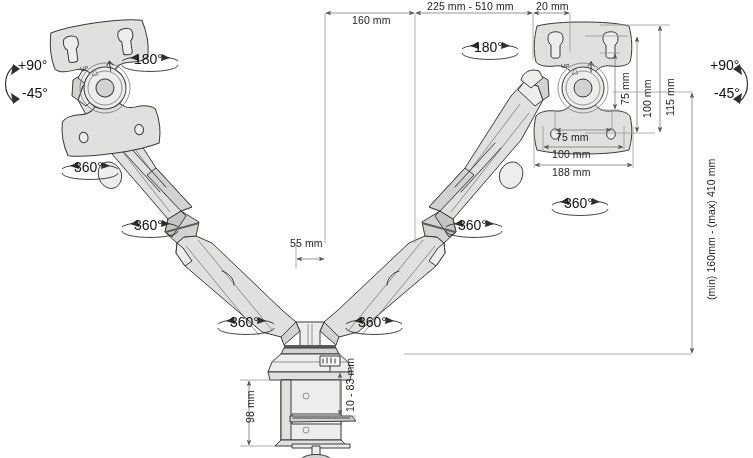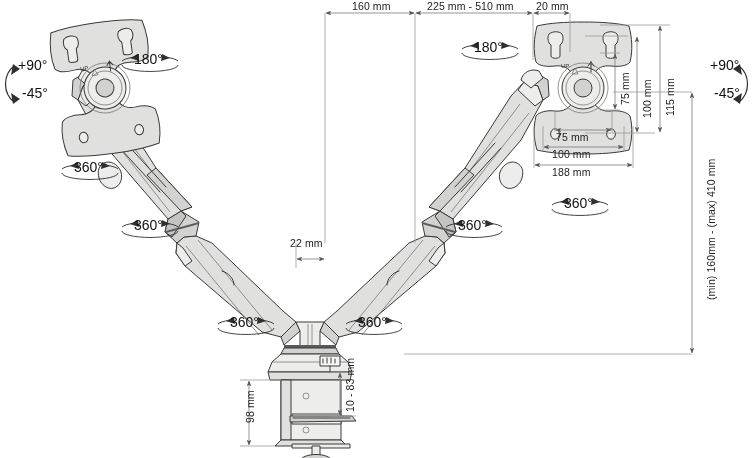--- a/index.html
+++ b/index.html
@@ -288,33 +288,33 @@
       <path class="hd" d="M13,104 L11,93 L20,99 Z"></path>
     </g>
 
     <g>
       <path class="arc" d="M739,66 A20,22 0 0 1 739,102"></path>
       <path class="hd" d="M740,64 L742,75 L733,69 Z"></path>
       <path class="hd" d="M740,104 L742,93 L733,99 Z"></path>
     </g>
   </svg>
 
-  <div class="dimtxt" style="left:352px;top:0px;">160 mm</div>
+  <div class="dimtxt" style="left:352px;top:14px;">160 mm</div>
   <div class="dimtxt" style="left:427px;top:0px;">225 mm - 510 mm</div>
   <div class="dimtxt" style="left:536px;top:0px;">20 mm</div>
 
   <div class="dimtxt rot" style="left:619px;top:105px;transform:rotate(-90deg);">75 mm</div>
   <div class="dimtxt rot" style="left:641px;top:118px;transform:rotate(-90deg);">100 mm</div>
   <div class="dimtxt rot" style="left:664px;top:116px;transform:rotate(-90deg);">115 mm</div>
 
   <div class="dimtxt" style="left:556px;top:131px;">75 mm</div>
   <div class="dimtxt" style="left:552px;top:148px;">100 mm</div>
   <div class="dimtxt" style="left:552px;top:166px;">188 mm</div>
 
-  <div class="dimtxt" style="left:290px;top:237px;">22 mm</div>
+  <div class="dimtxt" style="left:290px;top:237px;">55 mm</div>
 
   <div class="dimtxt rot" style="left:244px;top:423px;transform:rotate(-90deg);">98 mm</div>
   <div class="dimtxt rot" style="left:344px;top:412px;transform:rotate(-90deg);">10 - 83 mm</div>
 
   <div class="dimtxt rot" style="left:705px;top:300px;transform:rotate(-90deg);">(min) 160mm - (max) 410 mm</div>
 
   <div class="angtxt" style="left:18px;top:57px;">+90°</div>
   <div class="angtxt" style="left:22px;top:85px;">-45°</div>
   <div class="angtxt" style="left:710px;top:57px;">+90°</div>
   <div class="angtxt" style="left:714px;top:85px;">-45°</div>

